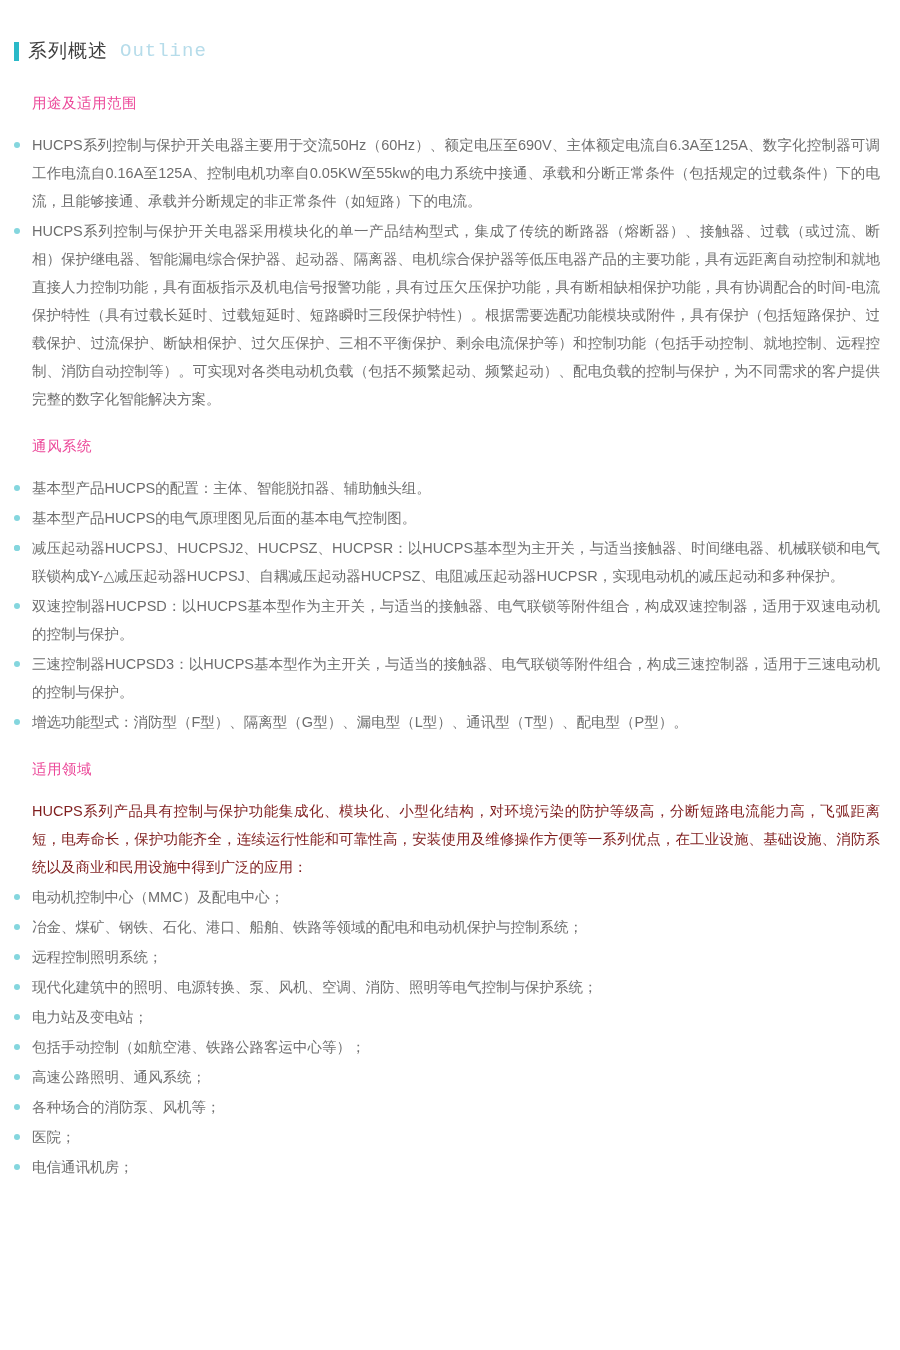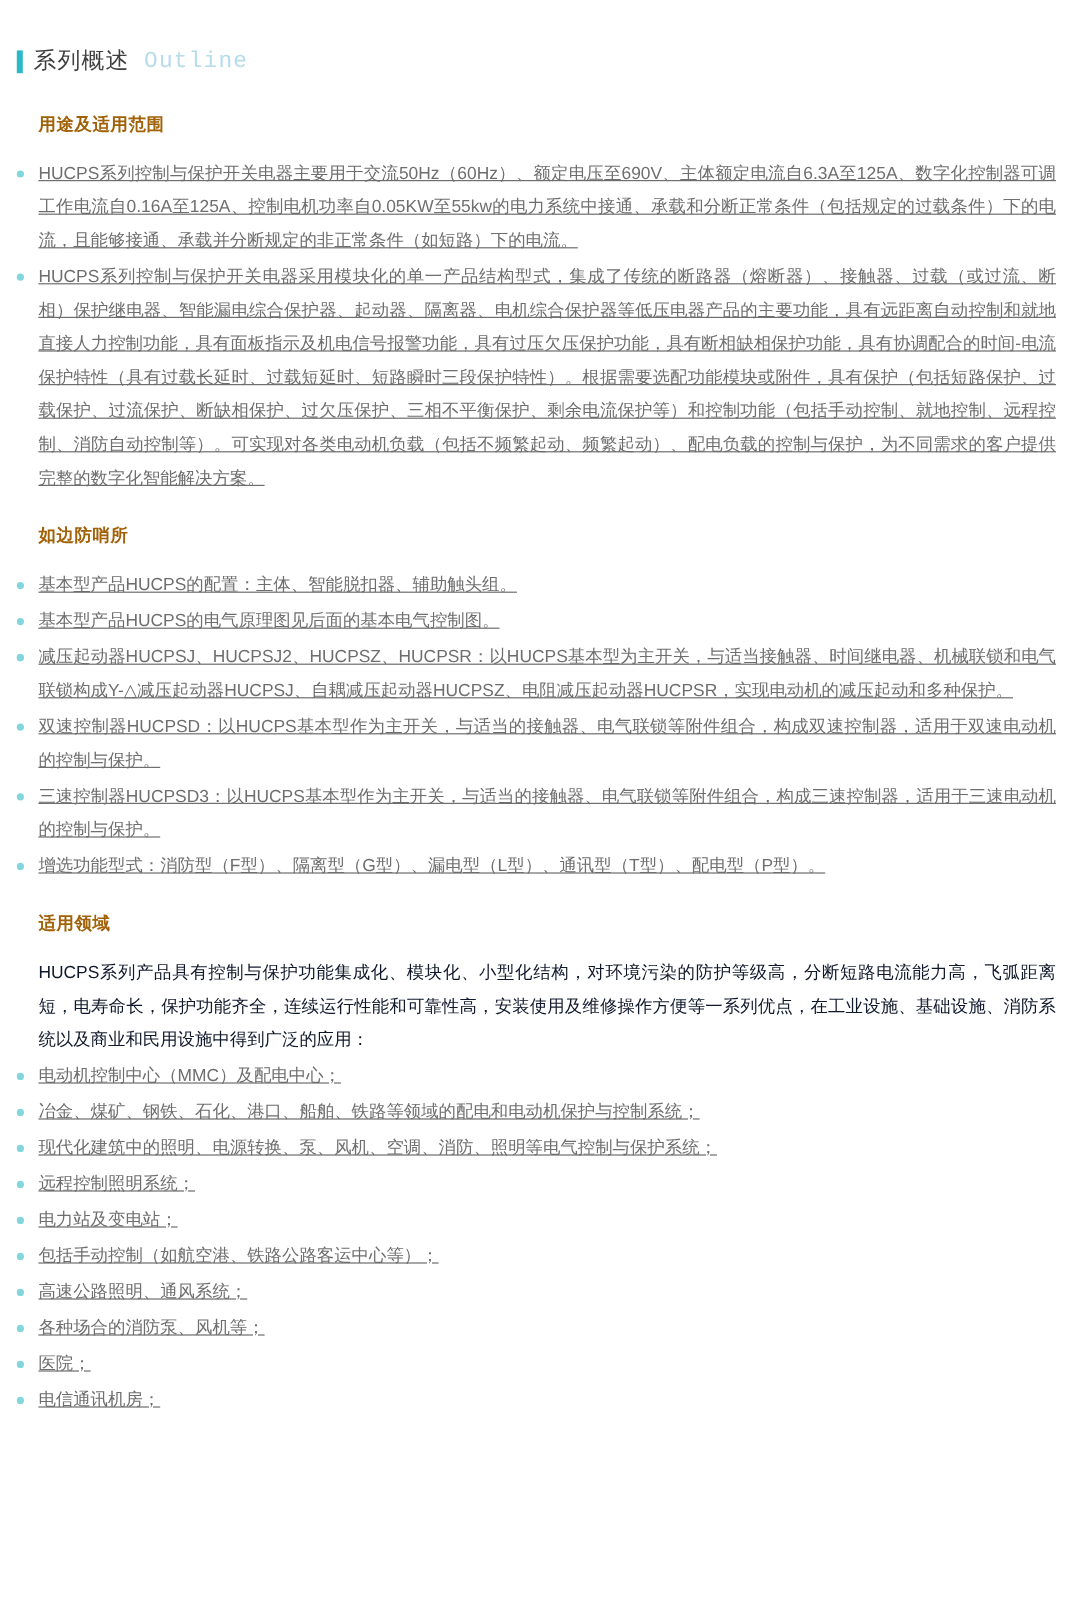--- a/index.html
+++ b/index.html
@@ -20,43 +20,42 @@
     width: 5px; height: 19px;
     background: #2ab9c8;
     margin-right: 9px;
   }
   .title-zh { font-size: 19px; color: #3f3f3f; letter-spacing: 1px; text-align: right; }
   .title-en { font-size: 19px; color: #b6dcea; margin-left: 12px; letter-spacing: 1px; font-family: Liberation Mono, monospace; }
 
   
   .section-heading {
     font-size: 14.5px;
-    font-weight: bold;
-    color: #a16207;
+    font-weight: normal;
+    color: #ec4899;
     margin: 24px 0 18px 18px;
     letter-spacing: 0.5px;
   }
   .section-intro {
     font-size: 14.5px;
     line-height: 28px;
-    color: #0f172a;
+    color: #7f1d1d;
     margin: 0 6px 2px 18px;
     text-align: justify;
   }
   ul.bullet-list { list-style: none; }
   ul.bullet-list li {
     position: relative;
     font-size: 14.5px;
     line-height: 28px;
     color: #6e6e6e;
     padding-left: 18px;
     margin-bottom: 2px;
     margin-right: 6px;
     text-align: justify;
-    text-decoration: underline;
   }
   .dot {
     position: absolute;
     left: 0; top: 11px;
     width: 6px; height: 6px;
     border-radius: 50%;
     background: #84d6de;
   }
 </style>
 </head>
@@ -67,37 +66,37 @@
     <span class="accent-bar"></span>
     <span class="title-zh">系列概述</span>
     <span class="title-en">Outline</span>
   </div>
   <div id="sections">
       <div class="section-heading">用途及适用范围</div>
       <ul class="bullet-list">
         <li><span class="dot"></span><span>HUCPS系列控制与保护开关电器主要用于交流50Hz（60Hz）、额定电压至690V、主体额定电流自6.3A至125A、数字化控制器可调工作电流自0.16A至125A、控制电机功率自0.05KW至55kw的电力系统中接通、承载和分断正常条件（包括规定的过载条件）下的电流，且能够接通、承载并分断规定的非正常条件（如短路）下的电流。</span></li>
         <li><span class="dot"></span><span>HUCPS系列控制与保护开关电器采用模块化的单一产品结构型式，集成了传统的断路器（熔断器）、接触器、过载（或过流、断相）保护继电器、智能漏电综合保护器、起动器、隔离器、电机综合保护器等低压电器产品的主要功能，具有远距离自动控制和就地直接人力控制功能，具有面板指示及机电信号报警功能，具有过压欠压保护功能，具有断相缺相保护功能，具有协调配合的时间-电流保护特性（具有过载长延时、过载短延时、短路瞬时三段保护特性）。根据需要选配功能模块或附件，具有保护（包括短路保护、过载保护、过流保护、断缺相保护、过欠压保护、三相不平衡保护、剩余电流保护等）和控制功能（包括手动控制、就地控制、远程控制、消防自动控制等）。可实现对各类电动机负载（包括不频繁起动、频繁起动）、配电负载的控制与保护，为不同需求的客户提供完整的数字化智能解决方案。</span></li>
       </ul>
-      <div class="section-heading">如边防哨所</div>
+      <div class="section-heading">通风系统</div>
       <ul class="bullet-list">
         <li><span class="dot"></span><span>基本型产品HUCPS的配置：主体、智能脱扣器、辅助触头组。</span></li>
         <li><span class="dot"></span><span>基本型产品HUCPS的电气原理图见后面的基本电气控制图。</span></li>
         <li><span class="dot"></span></li>
         <li><span class="dot"></span><span>减压起动器HUCPSJ、HUCPSJ2、HUCPSZ、HUCPSR：以HUCPS基本型为主开关，与适当接触器、时间继电器、机械联锁和电气联锁构成Y-△减压起动器HUCPSJ、自耦减压起动器HUCPSZ、电阻减压起动器HUCPSR，实现电动机的减压起动和多种保护。</span></li>
         <li><span class="dot"></span><span>双速控制器HUCPSD：以HUCPS基本型作为主开关，与适当的接触器、电气联锁等附件组合，构成双速控制器，适用于双速电动机的控制与保护。</span></li>
         <li><span class="dot"></span><span>三速控制器HUCPSD3：以HUCPS基本型作为主开关，与适当的接触器、电气联锁等附件组合，构成三速控制器，适用于三速电动机的控制与保护。</span></li>
         <li><span class="dot"></span><span>增选功能型式：消防型（F型）、隔离型（G型）、漏电型（L型）、通讯型（T型）、配电型（P型）。</span></li>
       </ul>
       <div class="section-heading">适用领域</div>
       <p class="section-intro">HUCPS系列产品具有控制与保护功能集成化、模块化、小型化结构，对环境污染的防护等级高，分断短路电流能力高，飞弧距离短，电寿命长，保护功能齐全，连续运行性能和可靠性高，安装使用及维修操作方便等一系列优点，在工业设施、基础设施、消防系统以及商业和民用设施中得到广泛的应用：</p>
       <ul class="bullet-list">
         <li><span class="dot"></span><span>电动机控制中心（MMC）及配电中心；</span></li>
         <li><span class="dot"></span><span>冶金、煤矿、钢铁、石化、港口、船舶、铁路等领域的配电和电动机保护与控制系统；</span></li>
+        <li><span class="dot"></span><span>远程控制照明系统；</span></li>
         <li><span class="dot"></span><span>现代化建筑中的照明、电源转换、泵、风机、空调、消防、照明等电气控制与保护系统；</span></li>
-        <li><span class="dot"></span><span>远程控制照明系统；</span></li>
         <li><span class="dot"></span><span>电力站及变电站；</span></li>
         <li><span class="dot"></span><span>包括手动控制（如航空港、铁路公路客运中心等）；</span></li>
         <li><span class="dot"></span><span>高速公路照明、通风系统；</span></li>
         <li><span class="dot"></span><span>各种场合的消防泵、风机等；</span></li>
         <li><span class="dot"></span><span>医院；</span></li>
         <li><span class="dot"></span><span>电信通讯机房；</span></li>
       </ul>
     </div>
 </div>
 

